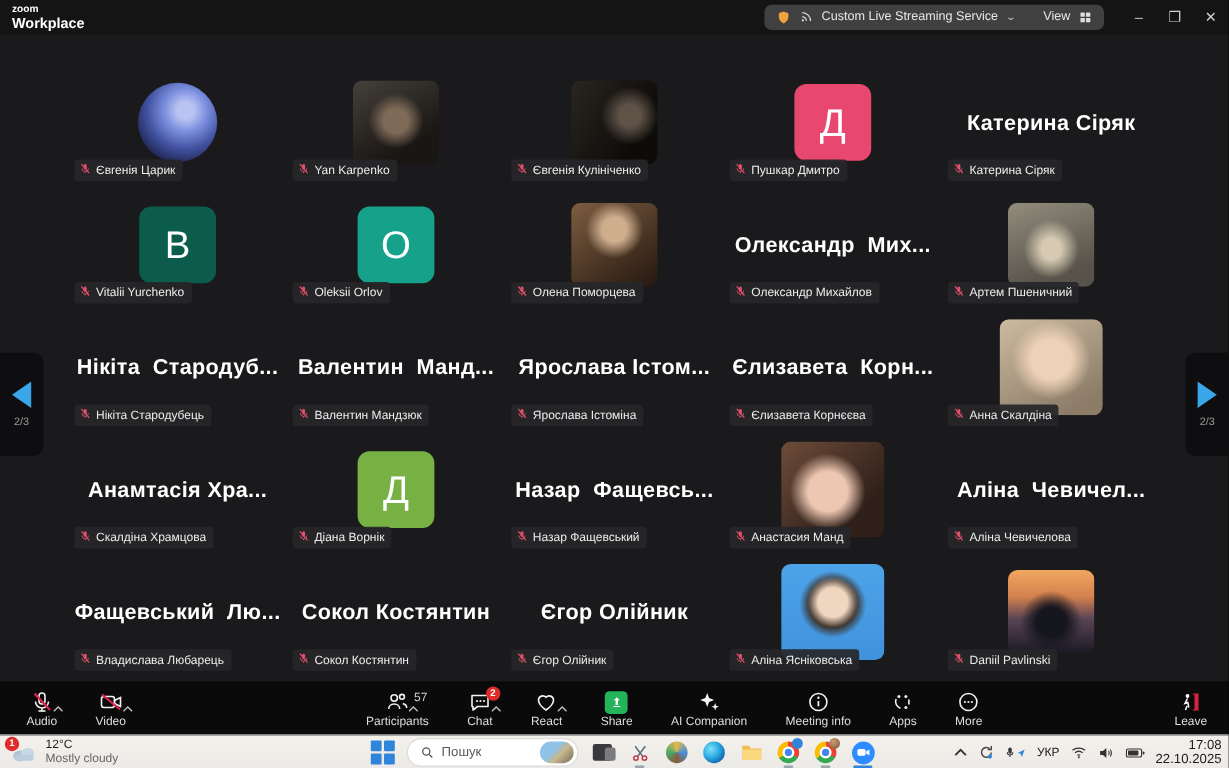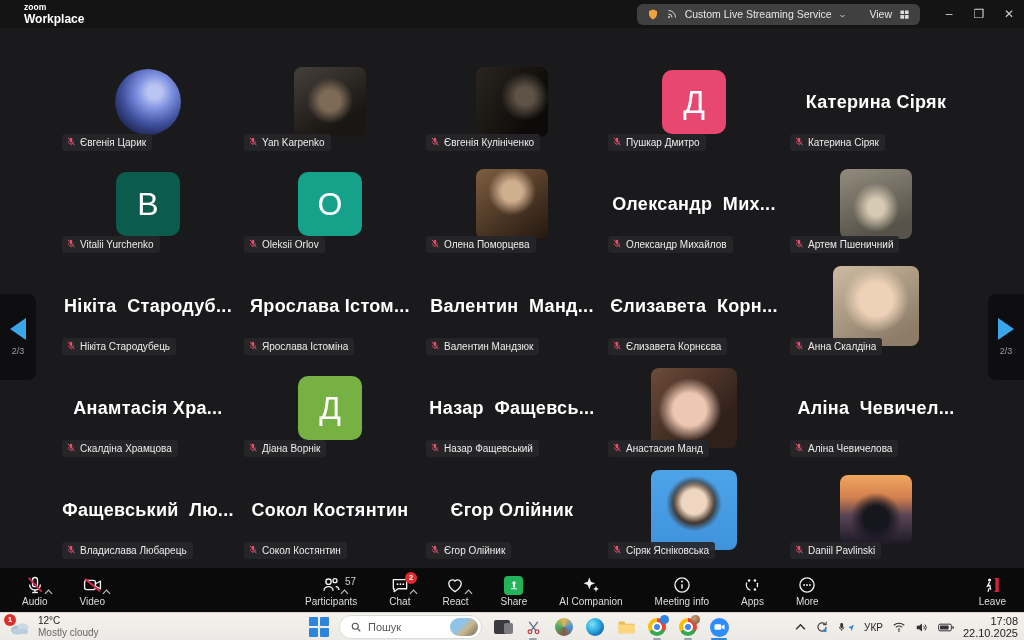--- a/index.html
+++ b/index.html
@@ -2,21 +2,21 @@
 <html><head>
 <meta charset="utf-8">
 <style>
   html,body{margin:0;padding:0;background:#000;}
   #app{position:relative;width:1024px;height:640px;overflow:hidden;
        font-family:"Liberation Sans","DejaVu Sans",sans-serif;
        -webkit-font-smoothing:antialiased;color:#fff;}
 
   
   .titlebar{position:absolute;top:0;left:0;width:1024px;height:28px;background:#141414;display:flex;align-items:center;}
-  .logo{margin-left:24px;line-height:1;}
+  .logo{margin-left:10px;line-height:1;}
   .logo .l1{font-size:8.5px;font-weight:700;color:#fff;}
   .logo .l2{font-size:12px;font-weight:700;color:#fff;margin-top:1px;}
   .tb-spacer{flex:1;}
   .stream-pill{display:flex;align-items:center;gap:7px;background:#404040;border-radius:6px;height:21px;padding:0 10px;margin-right:14px;font-size:10.5px;color:#e6e6e6;}
   .stream-pill .sep{width:10px;}
   .winbtn{width:30px;height:26px;display:flex;align-items:center;justify-content:center;color:#cfcfcf;font-size:12px;cursor:default;}
   .caret-d{font-size:8px;color:#bbb;transform:scaleX(1.4);}
 
   
   .stage{position:absolute;top:28px;left:0;width:1024px;height:540px;background:#1a1a1c;}
@@ -241,42 +241,42 @@
           <div class="pill">
             <span><svg width="10" height="11" viewBox="0 0 24 24">
                 <rect x="9" y="3" width="6" height="11" rx="3" fill="#e0506a"></rect>
                 <path d="M5.5 11.5a6.5 6.5 0 0 0 13 0M12 18v3" stroke="#e0506a" stroke-width="1.8" fill="none"></path>
                 <line x1="4.5" y1="3" x2="20" y2="21" stroke="#e0506a" stroke-width="2.4"></line>
               </svg></span>
             <span>Нікіта Стародубець</span>
           </div>
         </div>
         <div class="cell">
+          <div class="big-name">Валентин  Манд...</div>
+          <div class="pill">
+            <span><svg width="10" height="11" viewBox="0 0 24 24">
+                <rect x="9" y="3" width="6" height="11" rx="3" fill="#e0506a"></rect>
+                <path d="M5.5 11.5a6.5 6.5 0 0 0 13 0M12 18v3" stroke="#e0506a" stroke-width="1.8" fill="none"></path>
+                <line x1="4.5" y1="3" x2="20" y2="21" stroke="#e0506a" stroke-width="2.4"></line>
+              </svg></span>
+            <span>Валентин Мандзюк</span>
+          </div>
+        </div>
+        <div class="cell">
           <div class="big-name">Ярослава Істом...</div>
           <div class="pill">
             <span><svg width="10" height="11" viewBox="0 0 24 24">
                 <rect x="9" y="3" width="6" height="11" rx="3" fill="#e0506a"></rect>
                 <path d="M5.5 11.5a6.5 6.5 0 0 0 13 0M12 18v3" stroke="#e0506a" stroke-width="1.8" fill="none"></path>
                 <line x1="4.5" y1="3" x2="20" y2="21" stroke="#e0506a" stroke-width="2.4"></line>
               </svg></span>
             <span>Ярослава Істоміна</span>
           </div>
         </div>
         <div class="cell">
-          <div class="big-name">Валентин  Манд...</div>
-          <div class="pill">
-            <span><svg width="10" height="11" viewBox="0 0 24 24">
-                <rect x="9" y="3" width="6" height="11" rx="3" fill="#e0506a"></rect>
-                <path d="M5.5 11.5a6.5 6.5 0 0 0 13 0M12 18v3" stroke="#e0506a" stroke-width="1.8" fill="none"></path>
-                <line x1="4.5" y1="3" x2="20" y2="21" stroke="#e0506a" stroke-width="2.4"></line>
-              </svg></span>
-            <span>Валентин Мандзюк</span>
-          </div>
-        </div>
-        <div class="cell">
           <div class="big-name">Єлизавета  Корн...</div>
           <div class="pill">
             <span><svg width="10" height="11" viewBox="0 0 24 24">
                 <rect x="9" y="3" width="6" height="11" rx="3" fill="#e0506a"></rect>
                 <path d="M5.5 11.5a6.5 6.5 0 0 0 13 0M12 18v3" stroke="#e0506a" stroke-width="1.8" fill="none"></path>
                 <line x1="4.5" y1="3" x2="20" y2="21" stroke="#e0506a" stroke-width="2.4"></line>
               </svg></span>
             <span>Єлизавета Корнєєва</span>
           </div>
         </div>
@@ -380,21 +380,21 @@
           </div>
         </div>
         <div class="cell">
           <div class="video vt-id-photo v-lg"></div>
           <div class="pill">
             <span><svg width="10" height="11" viewBox="0 0 24 24">
                 <rect x="9" y="3" width="6" height="11" rx="3" fill="#e0506a"></rect>
                 <path d="M5.5 11.5a6.5 6.5 0 0 0 13 0M12 18v3" stroke="#e0506a" stroke-width="1.8" fill="none"></path>
                 <line x1="4.5" y1="3" x2="20" y2="21" stroke="#e0506a" stroke-width="2.4"></line>
               </svg></span>
-            <span>Сіряк Ясніковська</span>
+            <span>Аліна Ясніковська</span>
           </div>
         </div>
         <div class="cell">
           <div class="video vt-sunset v-md"></div>
           <div class="pill">
             <span><svg width="10" height="11" viewBox="0 0 24 24">
                 <rect x="9" y="3" width="6" height="11" rx="3" fill="#e0506a"></rect>
                 <path d="M5.5 11.5a6.5 6.5 0 0 0 13 0M12 18v3" stroke="#e0506a" stroke-width="1.8" fill="none"></path>
                 <line x1="4.5" y1="3" x2="20" y2="21" stroke="#e0506a" stroke-width="2.4"></line>
               </svg></span>

